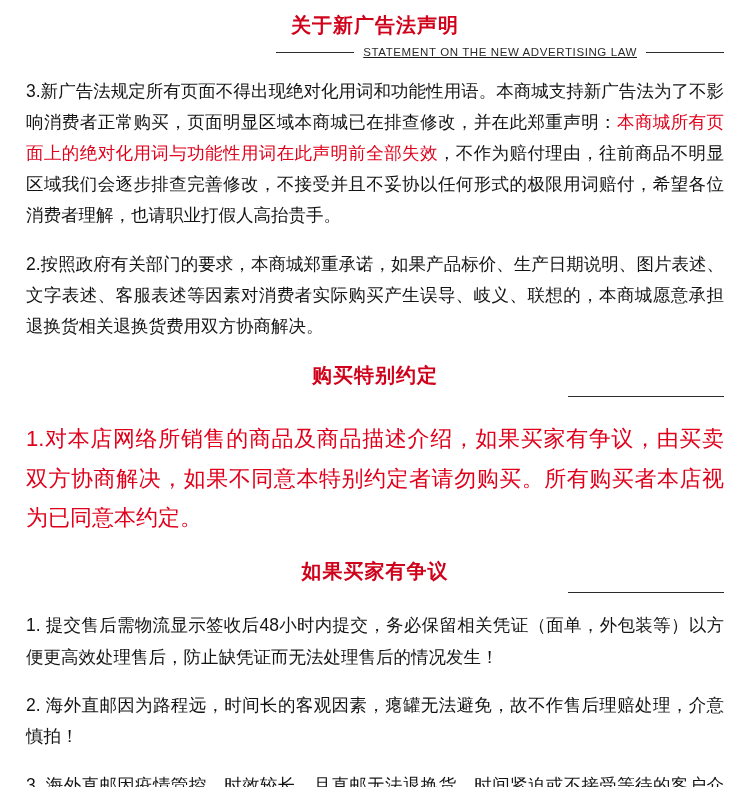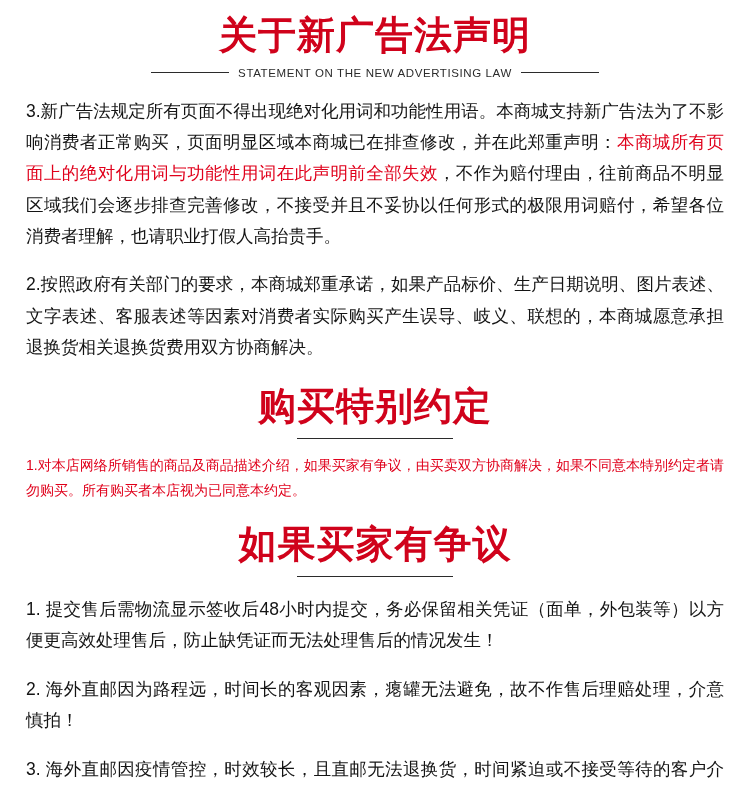--- a/index.html
+++ b/index.html
@@ -14,32 +14,33 @@
     color: #1a1a1a;
     overflow: hidden;
   }
   .page {
     width: 750px;
     box-sizing: border-box;
     padding: 14px 26px 0 26px;
   }
   .section-title {
     text-align: center;
-    font-size: 38px;
+    font-size: 20px;
     font-weight: bold;
     color: #d0021b;
     letter-spacing: 1px;
     line-height: 1.15;
     margin: 0;
   }
   .section-sub {
     display: flex;
     align-items: center;
-    justify-content: center;
+    justify-content: flex-end;
     margin: 9px 0 14px 0;
+    text-decoration: underline;
   }
   .section-sub .rule {
     height: 1px;
     background: #2b2b2b;
     width: 78px;
     flex: 0 0 auto;
   }
   .section-sub .sub-text {
     font-size: 11.5px;
     color: #2b2b2b;
@@ -53,21 +54,21 @@
     color: #141414;
     text-align: justify;
     margin: 0;
   }
   .para + .para { margin-top: 2px; }
   .red { color: #e0001b; }
   .blk { color: #141414; }
   .title-gap-1 { margin-top: 22px; }
   .title-gap-2 { margin-top: 20px; }
   .agreement {
-    font-size: 14px;
+    font-size: 22px;
     line-height: 1.8;
     color: #e0001b;
     text-align: justify;
   }
   .after-list {
     font-size: 17.5px;
     line-height: 1.78;
     color: #141414;
     text-align: justify;
   }

